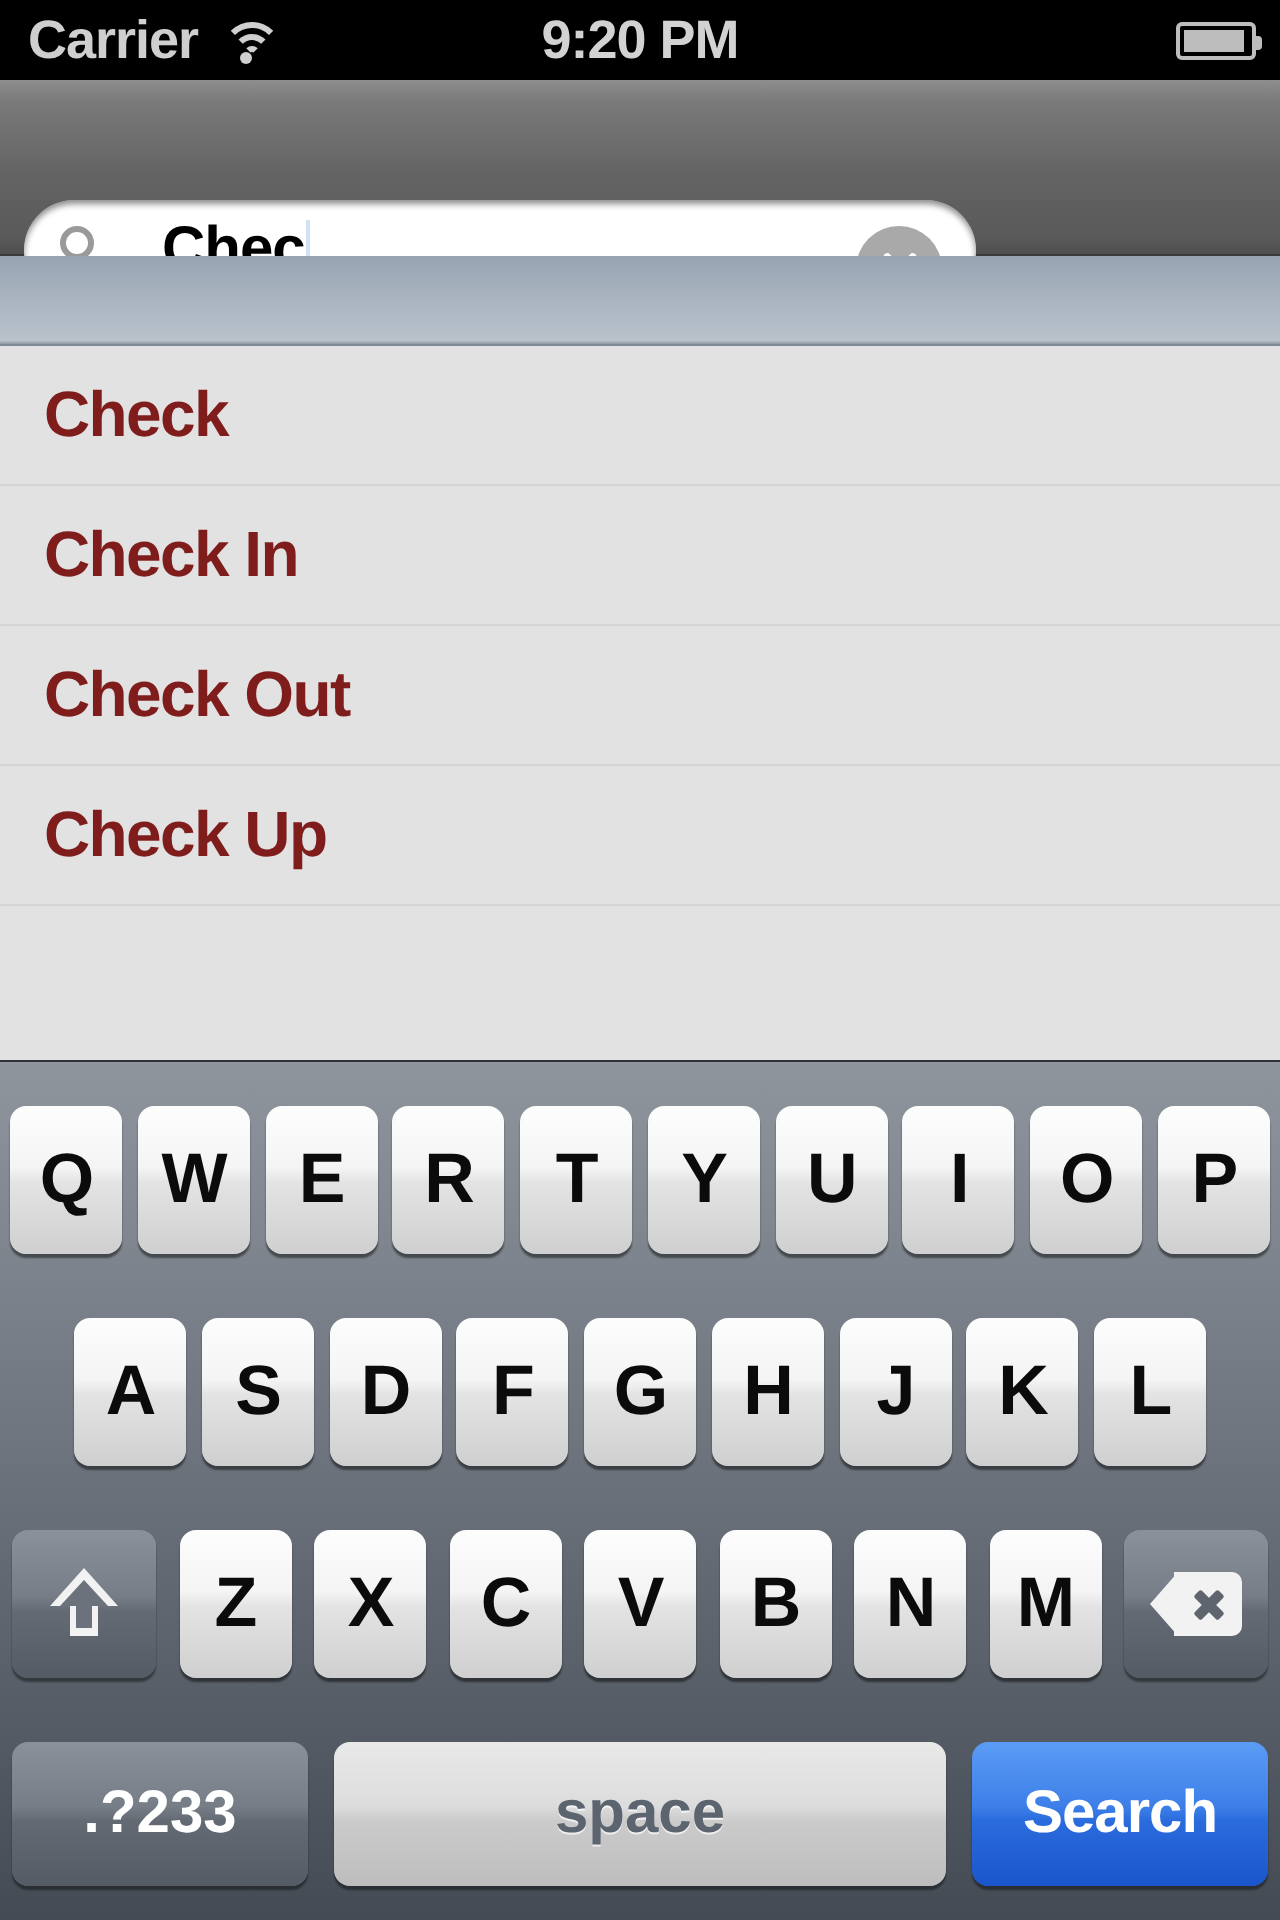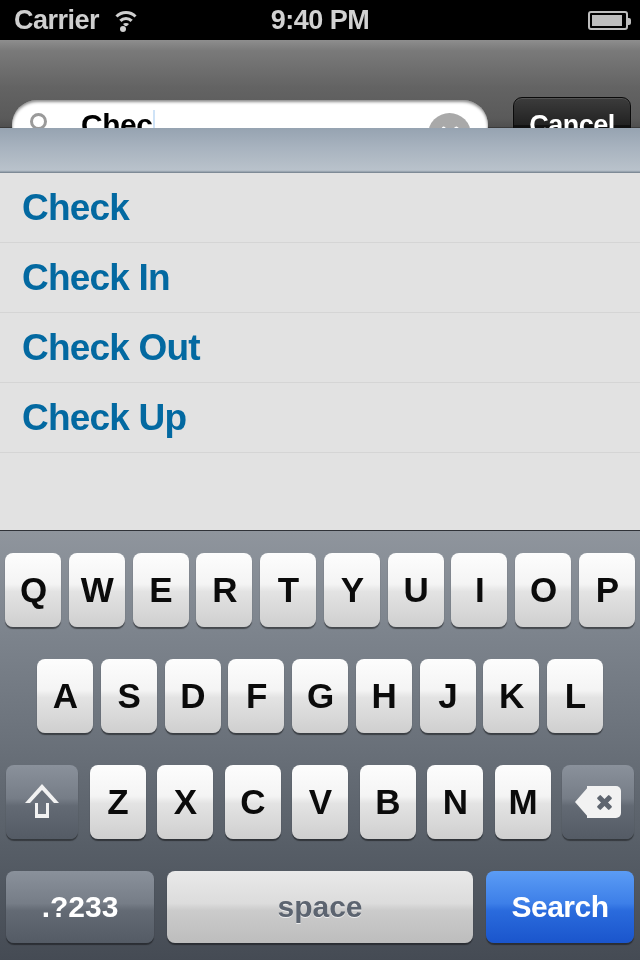--- a/index.html
+++ b/index.html
@@ -81,21 +81,21 @@
   #results { position:absolute; top:128px; left:0; width:640px; height:402px; background:#e2e2e2; }
   #section-header {
     height:45px; width:640px;
     background:linear-gradient(to bottom,#96a3b1 0%,#a8b3bf 45%,#b9c2cb 96%,#8d99a5 100%);
     border-bottom:1px solid #7e8a96;
   }
   .result-row {
     height:70px; display:flex; align-items:center; padding-left:22px;
     border-bottom:1px solid #d5d5d5; background:#e2e2e2;
   }
-  .result-row .label { font-size:37px; font-weight:bold; color:#0369a1; letter-spacing:-0.8px; }
+  .result-row .label { font-size:32px; font-weight:bold; color:#7f1d1d; letter-spacing:-0.8px; }
 
   
   #keyboard {
     position:absolute; left:0; bottom:0; width:640px; height:430px;
     background:linear-gradient(to bottom,#8f959d 0%,#7e858e 22%,#6b727b 48%,#565d66 75%,#454b54 100%);
     border-top:1px solid #2f3238;
   }
   .krow { position:absolute; left:0; width:640px; display:flex; }
   #krow1 { top:22px; padding:0 5px; justify-content:space-between; }
   #krow2 { top:128px; padding:0 37px; justify-content:space-between; }
@@ -176,40 +176,39 @@
   <div id="status-bar">
     <div id="status-left">
       <span id="carrier-label">Carrier</span>
       <span class="wifi">
         <i class="a1"></i>
           <i class="a2"></i>
           <i class="a3"></i>
           <i class="dot"></i>
       </span>
     </div>
-    <div id="status-time">9:40 PM</div>
+    <div id="status-time">9:20 PM</div>
     <div id="battery">
       <div class="fill"></div>
         <div class="cap"></div>
     </div>
   </div>
 
   <div id="search-bar">
     <div id="search-field">
       <span class="mag">
         <span class="ring"></span>
           <span class="handle"></span>
       </span>
       <span id="search-text">Chec</span>
       <span id="caret"></span>
       <div id="clear-button">
         <span class="x"></span>
       </div>
     </div>
-    <div id="cancel-button">Cancel</div>
   </div>
 
   <div id="results">
     <div id="section-header"></div>
     <div class="result-row">
       <span class="label">Check</span>
     </div>
     <div class="result-row">
       <span class="label">Check In</span>
     </div>

